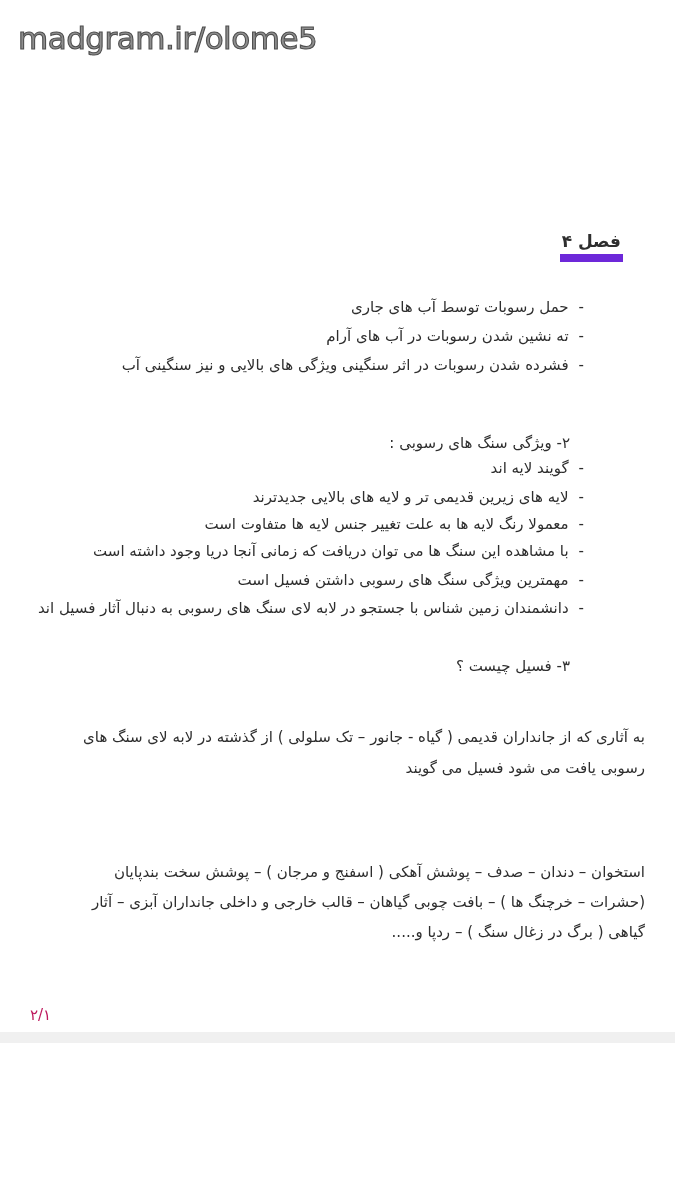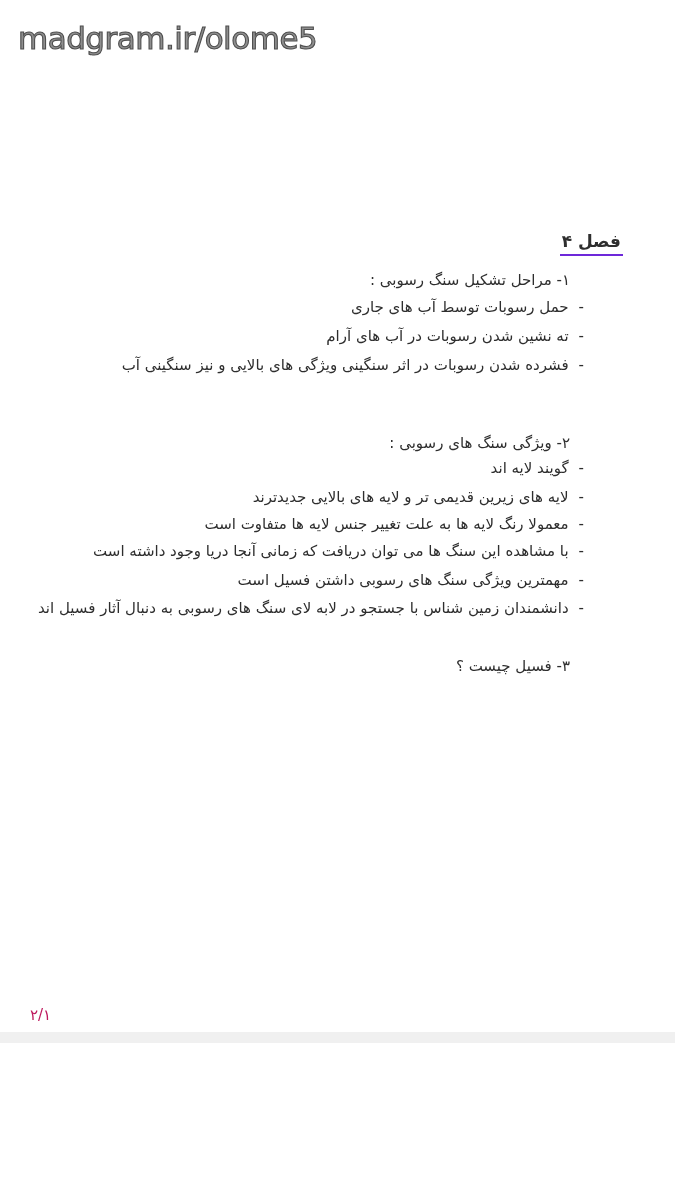--- a/index.html
+++ b/index.html
@@ -23,21 +23,21 @@
     -webkit-text-stroke: 1.1px #4f4f4f;
   }
   .doc-text { color: #2e2e2e; direction: rtl; }
   .chapter-title {
     position: absolute;
     top: 231px;
     right: 52px;
     font-size: 17px;
     font-weight: bold;
     padding: 0 2px 3px 2px;
-    border-bottom: 2px solid #6d28d9;
+    border-bottom: 8px solid #6d28d9;
     white-space: nowrap;
   }
   .heading {
     position: absolute;
     right: 105px;
     font-size: 15px;
     line-height: 20px;
     white-space: nowrap;
   }
   .bullet {
@@ -79,21 +79,20 @@
 </style>
 </head>
 <body>
 
 <div class="page">
 
   <div class="watermark">madgram.ir/olome5</div>
 
   <div class="doc-text chapter-title">فصل ۴</div>
 
-  <div class="doc-text heading" style="top:270px">۱- مراحل تشکیل سنگ رسوبی :</div>
 
   <div class="doc-text bullet" style="top:297px">
     <span class="dash">-</span>
     <span>حمل رسوبات توسط آب های جاری</span>
   </div>
   <div class="doc-text bullet" style="top:326px">
     <span class="dash">-</span>
     <span>ته نشین شدن رسوبات در آب های آرام</span>
   </div>
   <div class="doc-text bullet" style="top:355px">
@@ -123,20 +122,22 @@
     <span class="dash">-</span>
     <span>مهمترین ویژگی سنگ های رسوبی داشتن فسیل است</span>
   </div>
   <div class="doc-text bullet" style="top:598px">
     <span class="dash">-</span>
     <span>دانشمندان زمین شناس با جستجو در لابه لای سنگ های رسوبی به دنبال آثار فسیل اند</span>
   </div>
 
   <div class="doc-text heading" style="top:656px">۳- فسیل چیست ؟</div>
 
+  <div class="doc-text para para-3">به آثاری که از جانداران قدیمی ( گیاه - جانور – تک سلولی ) از گذشته در لابه لای سنگ های رسوبی یافت می شود فسیل می گویند</div>
 
 
+  <div class="doc-text para para-4">استخوان – دندان – صدف – پوشش آهکی ( اسفنج و مرجان ) – پوشش سخت بندپایان (حشرات – خرچنگ ها ) – بافت چوبی گیاهان – قالب خارجی و داخلی جانداران آبزی – آثار گیاهی ( برگ در زغال سنگ ) – ردپا و.....</div>
 
   <div class="page-number">۲/۱</div>
 
   <div class="page-break"></div>
 
 </div>
 
 </body></html>

